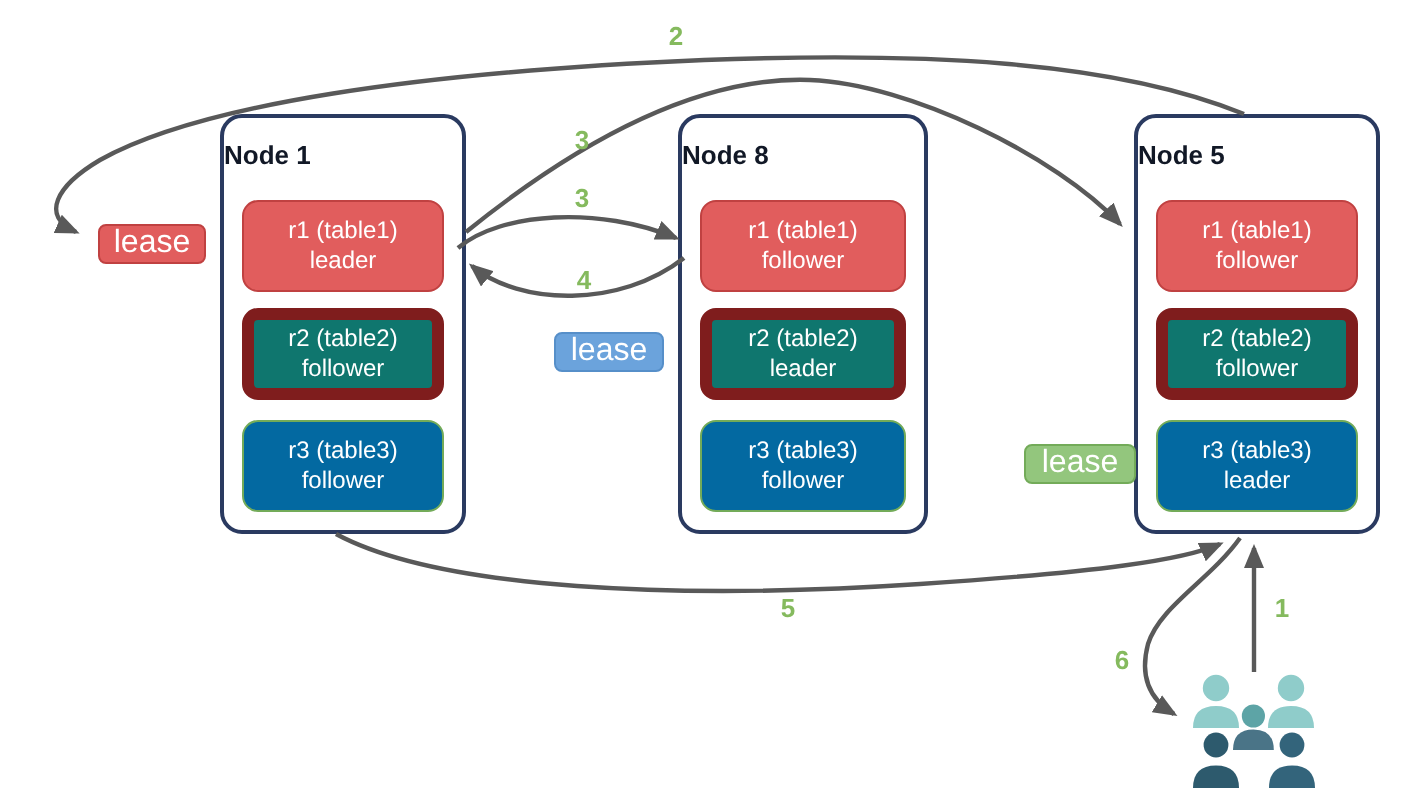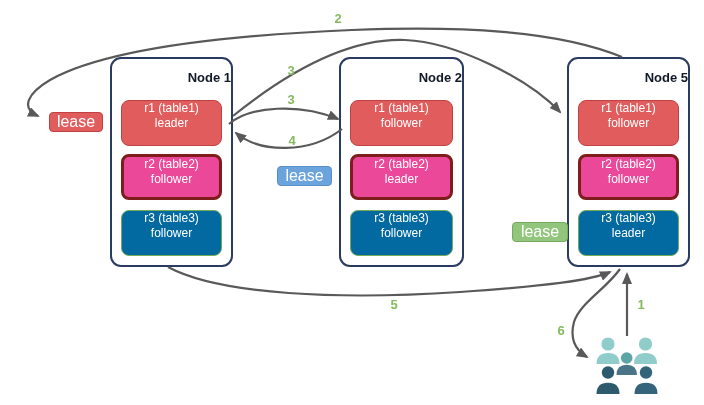--- a/index.html
+++ b/index.html
@@ -8,32 +8,32 @@
     font-family:"Liberation Sans",sans-serif;overflow:hidden;
   }
   .node{
     position:absolute;top:57px;width:123px;height:210px;background:#ffffff;
     border:2px solid #2a3a60;border-radius:11px;box-sizing:border-box;z-index:1;
   }
   .node--1{left:110px}
   .node--2{left:339px;width:125px}
   .node--3{left:567px}
   .node-title{
-    text-align:right;font-weight:bold;font-size:13px;color:#111826;margin-top:11px;
+    text-align:left;font-weight:bold;font-size:13px;color:#111826;margin-top:11px;
   }
   .replica{
     position:absolute;left:9px;right:9px;height:46px;border-radius:8px;color:#ffffff;
     font-size:12px;text-align:center;display:flex;flex-direction:column;
-    line-height:15px;box-sizing:border-box;
+    justify-content:center;line-height:15px;box-sizing:border-box;
   }
   .replica--r1{top:41px}
   .replica--r2{top:95px}
   .replica--r3{top:151px}
   .replica--red{background:#e15d5d;border:1px solid #c04141}
-  .replica--blue{background:#ec4899;border:3px solid #7f1d1d}
+  .replica--blue{background:#0f766e;border:6px solid #7f1d1d}
   .replica--green{background:#0369a1;border:1px solid #73ab59}
   .lease{
     position:absolute;height:20px;line-height:18px;text-align:center;color:#ffffff;
     font-size:16px;border-radius:4px;box-sizing:border-box;z-index:4;
   }
   .lease--red{left:49px;top:112px;width:54px;background:#e15d5d;border:1.5px solid #c04141}
   .lease--blue{left:277px;top:166px;width:55px;background:#6ba3dc;border:1.5px solid #568fc9}
   .lease--green{left:512px;top:222px;width:56px;background:#93c67d;border:1.5px solid #73ab59}
   .step{
     position:absolute;transform:translate(-50%,-50%);font-weight:bold;font-size:13px;
@@ -63,21 +63,21 @@
       <span>r2 (table2)</span>
       <span>follower</span>
     </div>
     <div class="replica replica--r3 replica--green">
       <span>r3 (table3)</span>
       <span>follower</span>
     </div>
   </div>
 
   <div class="node node--2">
-    <div class="node-title">Node 2</div>
+    <div class="node-title">Node 8</div>
     <div class="replica replica--r1 replica--red">
       <span>r1 (table1)</span>
       <span>follower</span>
     </div>
     <div class="replica replica--r2 replica--blue">
       <span>r2 (table2)</span>
       <span>leader</span>
     </div>
     <div class="replica replica--r3 replica--green">
       <span>r3 (table3)</span>

